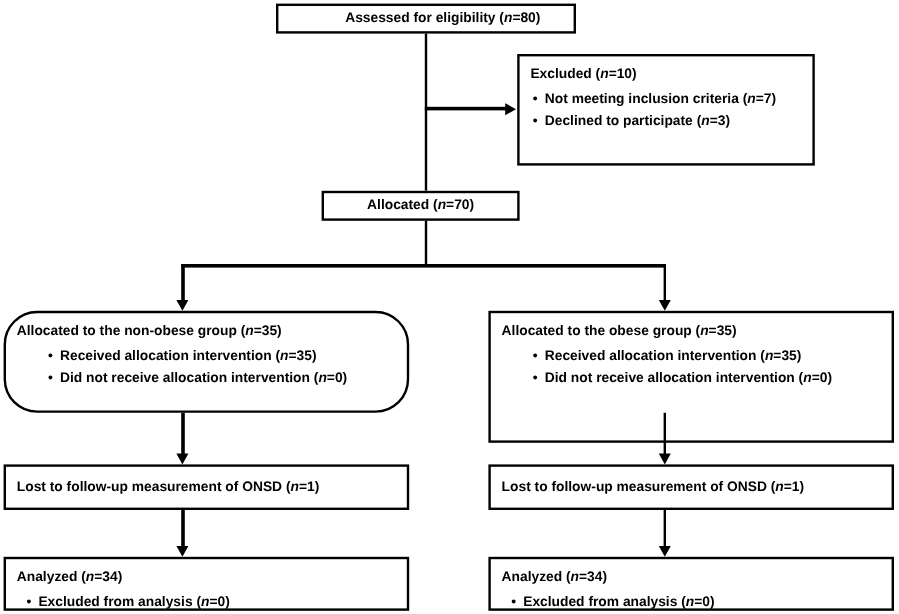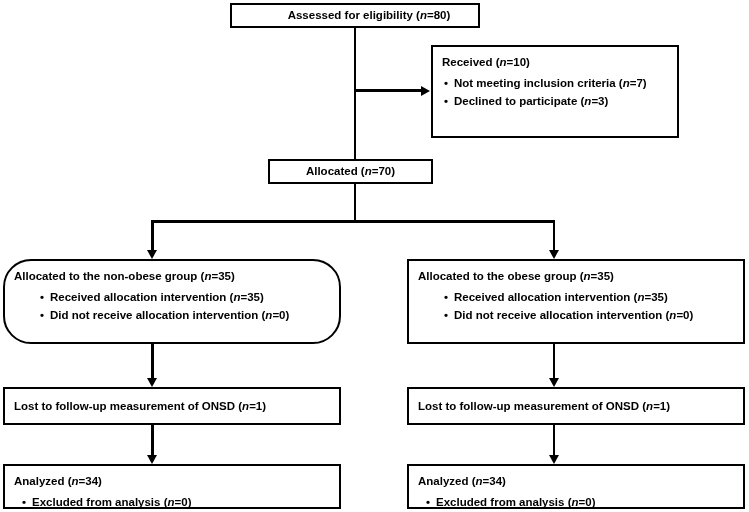--- a/index.html
+++ b/index.html
@@ -102,21 +102,21 @@
   <div class="box centered" style="left:230px; top:3px; width:250px; height:25px;padding-left:28px;">
     <span class="title-line"><span>Assessed for eligibility  (</span><span class="ital">n</span><span>=80)</span></span>
   </div>
 
   <div class="vline" style="left:353.5px; top:28px; height:131px;"></div>
 
   <div class="hline" style="left:353.5px; top:89px; width:68px;"></div>
   <div class="arrow-right" style="left:421px; top:85.5px;"></div>
 
   <div class="box padded" style="left:431px; top:45px; width:248px; height:93px;">
-    <div class="title-line"><span>Received (</span><span class="ital">n</span><span>=10)</span></div>
+    <div class="title-line"><span>Excluded (</span><span class="ital">n</span><span>=10)</span></div>
     <ul class="bullets flush">
       <li><span>Not meeting inclusion criteria (</span><span class="ital">n</span><span>=7)</span></li>
       <li><span>Declined to participate (</span><span class="ital">n</span><span>=3)</span></li>
     </ul>
   </div>
 
   <div class="box centered" style="left:268px; top:159px; width:165px; height:25px; font-weight:bold;">
     <span class="title-line"><span>Allocated  (</span><span class="ital">n</span><span>=70)</span></span>
   </div>
 
@@ -145,21 +145,21 @@
   <div class="vline" style="left:151px; top:425px; height:34px;"></div>
   <div class="arrow-down" style="left:147px; top:455px;"></div>
 
   <div class="box padded" style="left:3px; top:464px; width:338px; height:45px;">
     <div class="title-line"><span>Analyzed (</span><span class="ital">n</span><span>=34)</span></div>
     <ul class="bullets flush" style="margin-left:8px;">
       <li><span>Excluded from analysis (</span><span class="ital">n</span><span>=0)</span></li>
     </ul>
   </div>
 
-  <div class="box padded" style="left:407px; top:259px; width:338px; height:85px;">
+  <div class="box padded" style="left:407px; top:259px; width:338px; height:110px;">
     <div class="title-line"><span>Allocated to the obese group (</span><span class="ital">n</span><span>=35)</span></div>
     <ul class="bullets indent">
       <li><span>Received allocation intervention (</span><span class="ital">n</span><span>=35)</span></li>
       <li><span>Did not receive allocation intervention (</span><span class="ital">n</span><span>=0)</span></li>
     </ul>
   </div>
 
   <div class="vline" style="left:552.5px; top:344px; height:38px;"></div>
   <div class="arrow-down" style="left:548.5px; top:378px;"></div>
 

